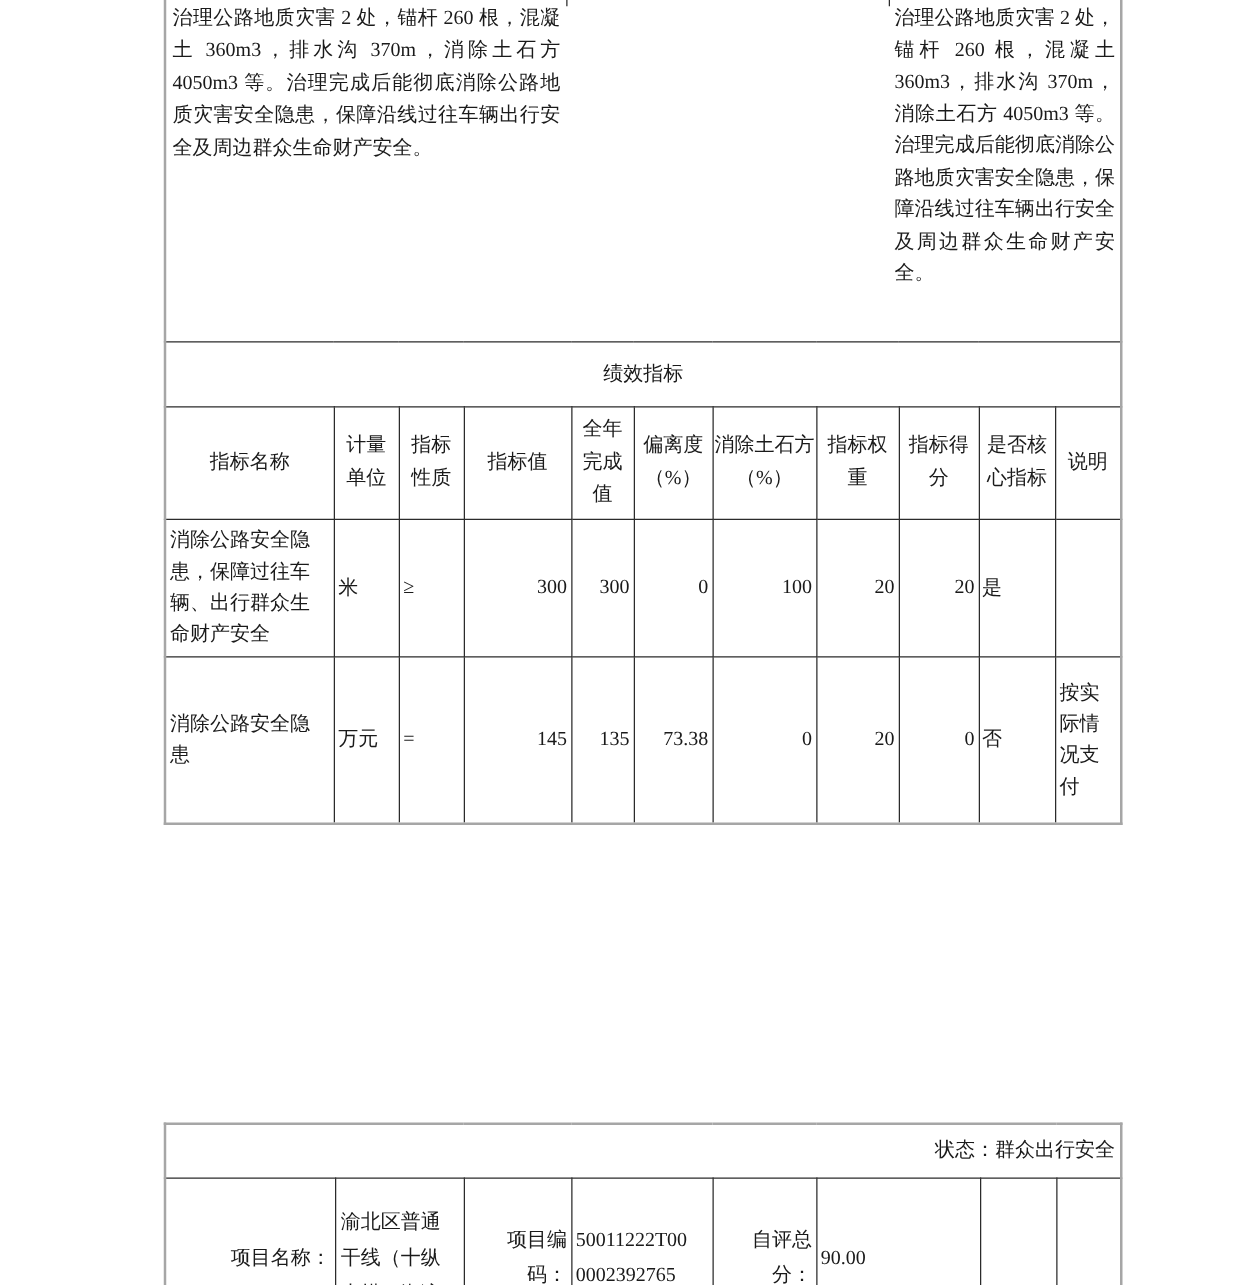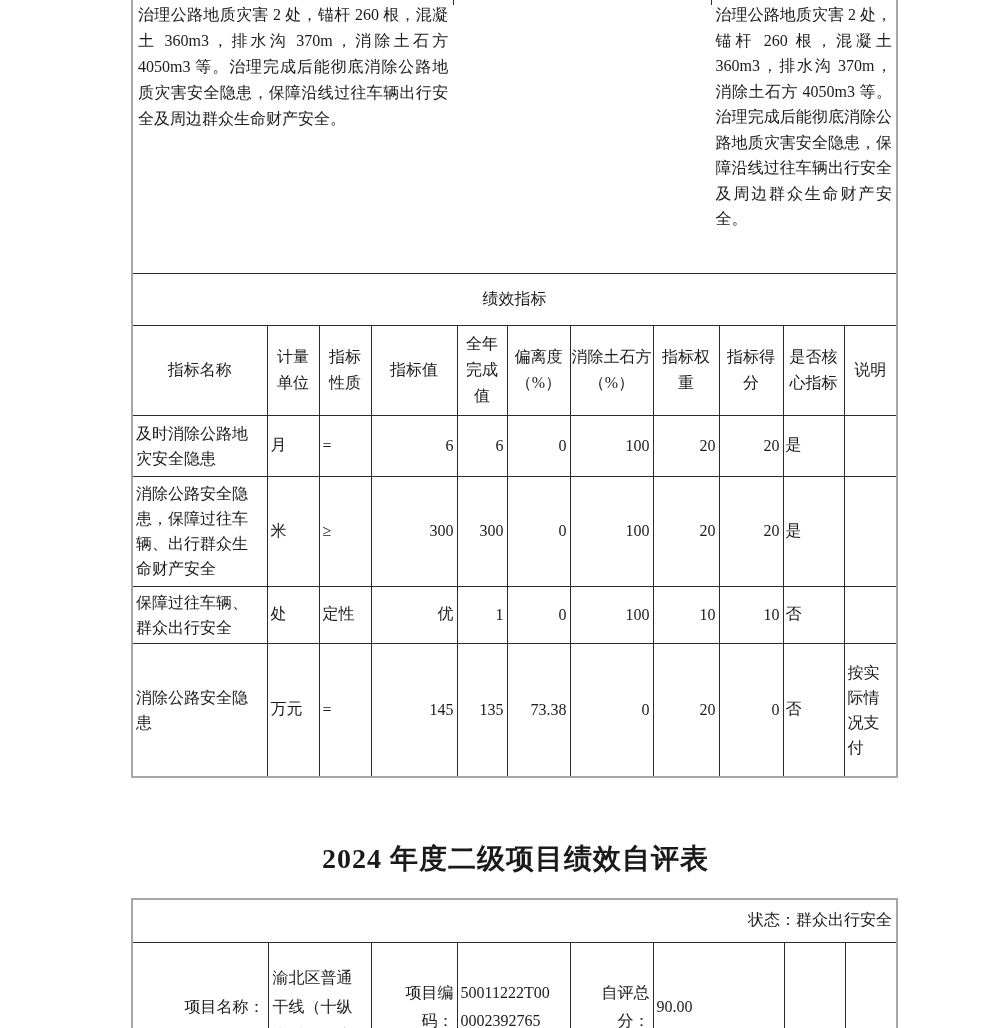--- a/index.html
+++ b/index.html
@@ -108,76 +108,49 @@
       <td class="hdr">消除土石方
 （%）</td>
       <td class="hdr">指标权
 重</td>
       <td class="hdr">指标得
 分</td>
       <td class="hdr">是否核
 心指标</td>
       <td class="hdr">说明</td>
     </tr>
-    <tr style="height:61px;">
-      <td class="name">及时消除公路地灾安全隐患</td>
-      <td class="unit">月</td>
-      <td class="unit">=</td>
-      <td class="num">6</td>
-      <td class="num">6</td>
-      <td class="num">0</td>
-      <td class="num">100</td>
-      <td class="num">20</td>
-      <td class="num">20</td>
-      <td class="core">是</td>
-      <td class="note"></td>
-    </tr>
     <tr style="height:110px;">
       <td class="name">消除公路安全隐患，保障过往车辆、出行群众生命财产安全</td>
       <td class="unit">米</td>
       <td class="unit">≥</td>
       <td class="num">300</td>
       <td class="num">300</td>
       <td class="num">0</td>
       <td class="num">100</td>
       <td class="num">20</td>
       <td class="num">20</td>
       <td class="core">是</td>
-      <td class="note"></td>
-    </tr>
-    <tr style="height:57px;">
-      <td class="name">保障过往车辆、群众出行安全</td>
-      <td class="unit">处</td>
-      <td class="unit">定性</td>
-      <td class="num">优</td>
-      <td class="num">1</td>
-      <td class="num">0</td>
-      <td class="num">100</td>
-      <td class="num">10</td>
-      <td class="num">10</td>
-      <td class="core">否</td>
       <td class="note"></td>
     </tr>
     <tr style="height:84px;">
       <td class="name">消除公路安全隐患</td>
       <td class="unit">万元</td>
       <td class="unit">=</td>
       <td class="num">145</td>
       <td class="num">135</td>
       <td class="num">73.38</td>
       <td class="num">0</td>
       <td class="num">20</td>
       <td class="num">0</td>
       <td class="core">否</td>
       <td class="note">按实际情况支付</td>
     </tr>
   </tbody>
     </table>
 
-  <div class="doc-title">2024 年度二级项目绩效自评表</div>
 
   <table style="left:131px; top:898px; width:767px;">
     <colgroup>
       <col style="width:136px">
         <col style="width:103px">
         <col style="width:86px">
       <col style="width:113px">
         <col style="width:83px">
         <col style="width:131px">
       <col style="width:61px">

